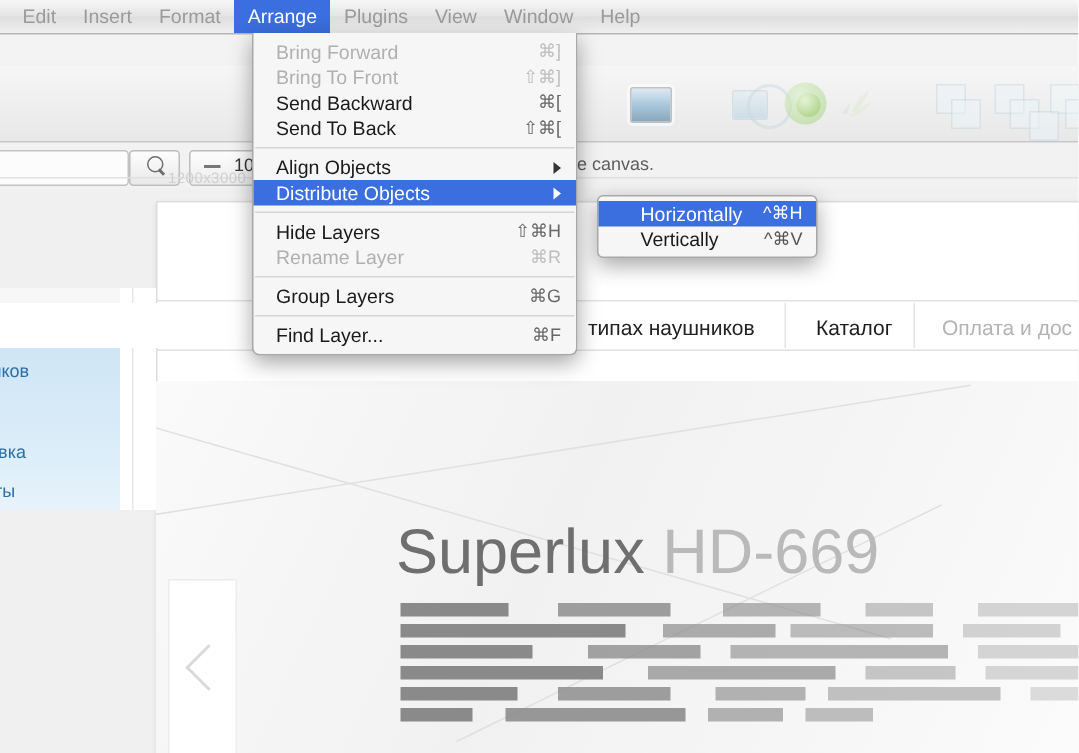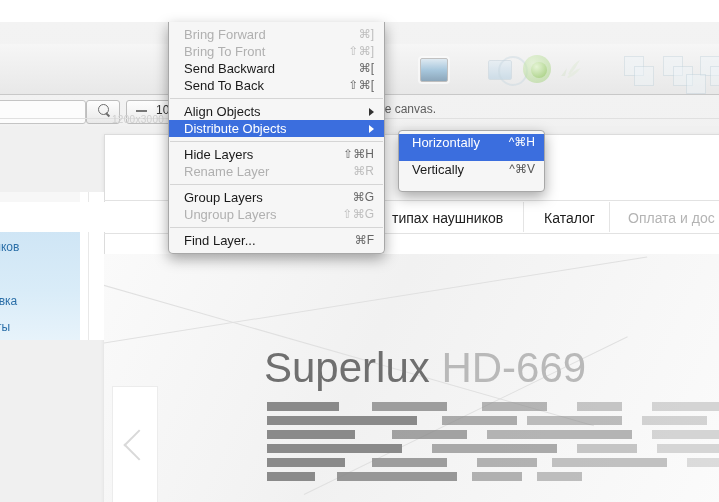--- a/index.html
+++ b/index.html
@@ -122,22 +122,22 @@
   .mi.disabled .sc{color:#bdbdbd;}
   .mi .arrow{position:absolute;right:10px;top:5px;width:0;height:0;
     border-left:5px solid #333;border-top:4px solid transparent;border-bottom:4px solid transparent;}
   .mi.sel .arrow{border-left-color:#fff;}
   .msep{height:1px;background:#d5d5d5;margin:4px 1px;}
 
   
   .submenu{position:absolute;left:398px;top:130px;width:145px;
     background:#f6f6f6;border:1px solid #a8a8a8;border-radius:4px;
     box-shadow:0 5px 14px rgba(0,0,0,.35);padding:3px 0;}
-  .sm-i{position:relative;height:27px;line-height:17px;font-size:13px;color:#1a1a1a;
-    padding:0 10px 0 13px;white-space:nowrap;}
+  .sm-i{position:relative;height:17px;line-height:17px;font-size:13px;color:#1a1a1a;
+    padding:0 10px 0 28px;white-space:nowrap;}
   .sm-i.sel{background:#3b6ede;color:#fff;}
   .sm-i .sc{position:absolute;right:9px;top:0;font-size:12px;color:#555;}
   .sm-i.sel .sc{color:#fff;}
 </style>
 </head>
 <body>
 
 <div class="screen">
 
   <div class="app-bg">
@@ -244,35 +244,44 @@
             <div class="bar" style="left: 205px; width: 50px; background: rgb(138, 138, 138); opacity: 0.64;"></div>
             <div class="bar" style="left: 270px; width: 45px; background: rgb(138, 138, 138); opacity: 0.53;"></div>
           </div>
         </div>
     </div>
 
     <div class="chev-card"></div>
     <div class="chev"></div>
   </div>
 
+  <div class="menubar" id="menubar">
+      <div class="mb-item dim" style="left: 6px;">Edit</div>
+      <div class="mb-item dim" style="left: 46.4062px;">Insert</div>
+      <div class="mb-item dim" style="left: 96.9219px;">Format</div>
+      <div class="mb-item active" style="left: 156.094px;">Arrange</div>
+      <div class="mb-item dim" style="left: 220.344px;">Plugins</div>
+      <div class="mb-item dim" style="left: 280.984px;">View</div>
+      <div class="mb-item dim" style="left: 326.938px;">Window</div>
+      <div class="mb-item dim" style="left: 391.188px;">Help</div>
+    </div>
 
   <div class="menu" id="arrange-menu">
       <div class="mi disabled"><span>Bring Forward</span><span class="sc">⌘]</span></div>
       <div class="mi disabled"><span>Bring To Front</span><span class="sc">⇧⌘]</span></div>
       <div class="mi"><span>Send Backward</span><span class="sc">⌘[</span></div>
       <div class="mi"><span>Send To Back</span><span class="sc">⇧⌘[</span></div>
       <div class="msep"></div>
       <div class="mi"><span>Align Objects</span><span class="arrow"></span></div>
       <div class="mi sel"><span>Distribute Objects</span><span class="arrow"></span></div>
       <div class="msep"></div>
       <div class="mi"><span>Hide Layers</span><span class="sc">⇧⌘H</span></div>
       <div class="mi disabled"><span>Rename Layer</span><span class="sc">⌘R</span></div>
       <div class="msep"></div>
       <div class="mi"><span>Group Layers</span><span class="sc">⌘G</span></div>
-      <div class="mi disabled"><span>Ungroup Layers</span><span class="sc">⇧⌘G</span></div>
       <div class="msep"></div>
       <div class="mi"><span>Find Layer...</span><span class="sc">⌘F</span></div>
     </div>
 
   <div class="submenu" id="distribute-submenu">
       <div class="sm-i sel"><span>Horizontally</span><span class="sc">^⌘H</span></div>
       <div class="sm-i"><span>Vertically</span><span class="sc">^⌘V</span></div>
     </div>
 
 </div>

